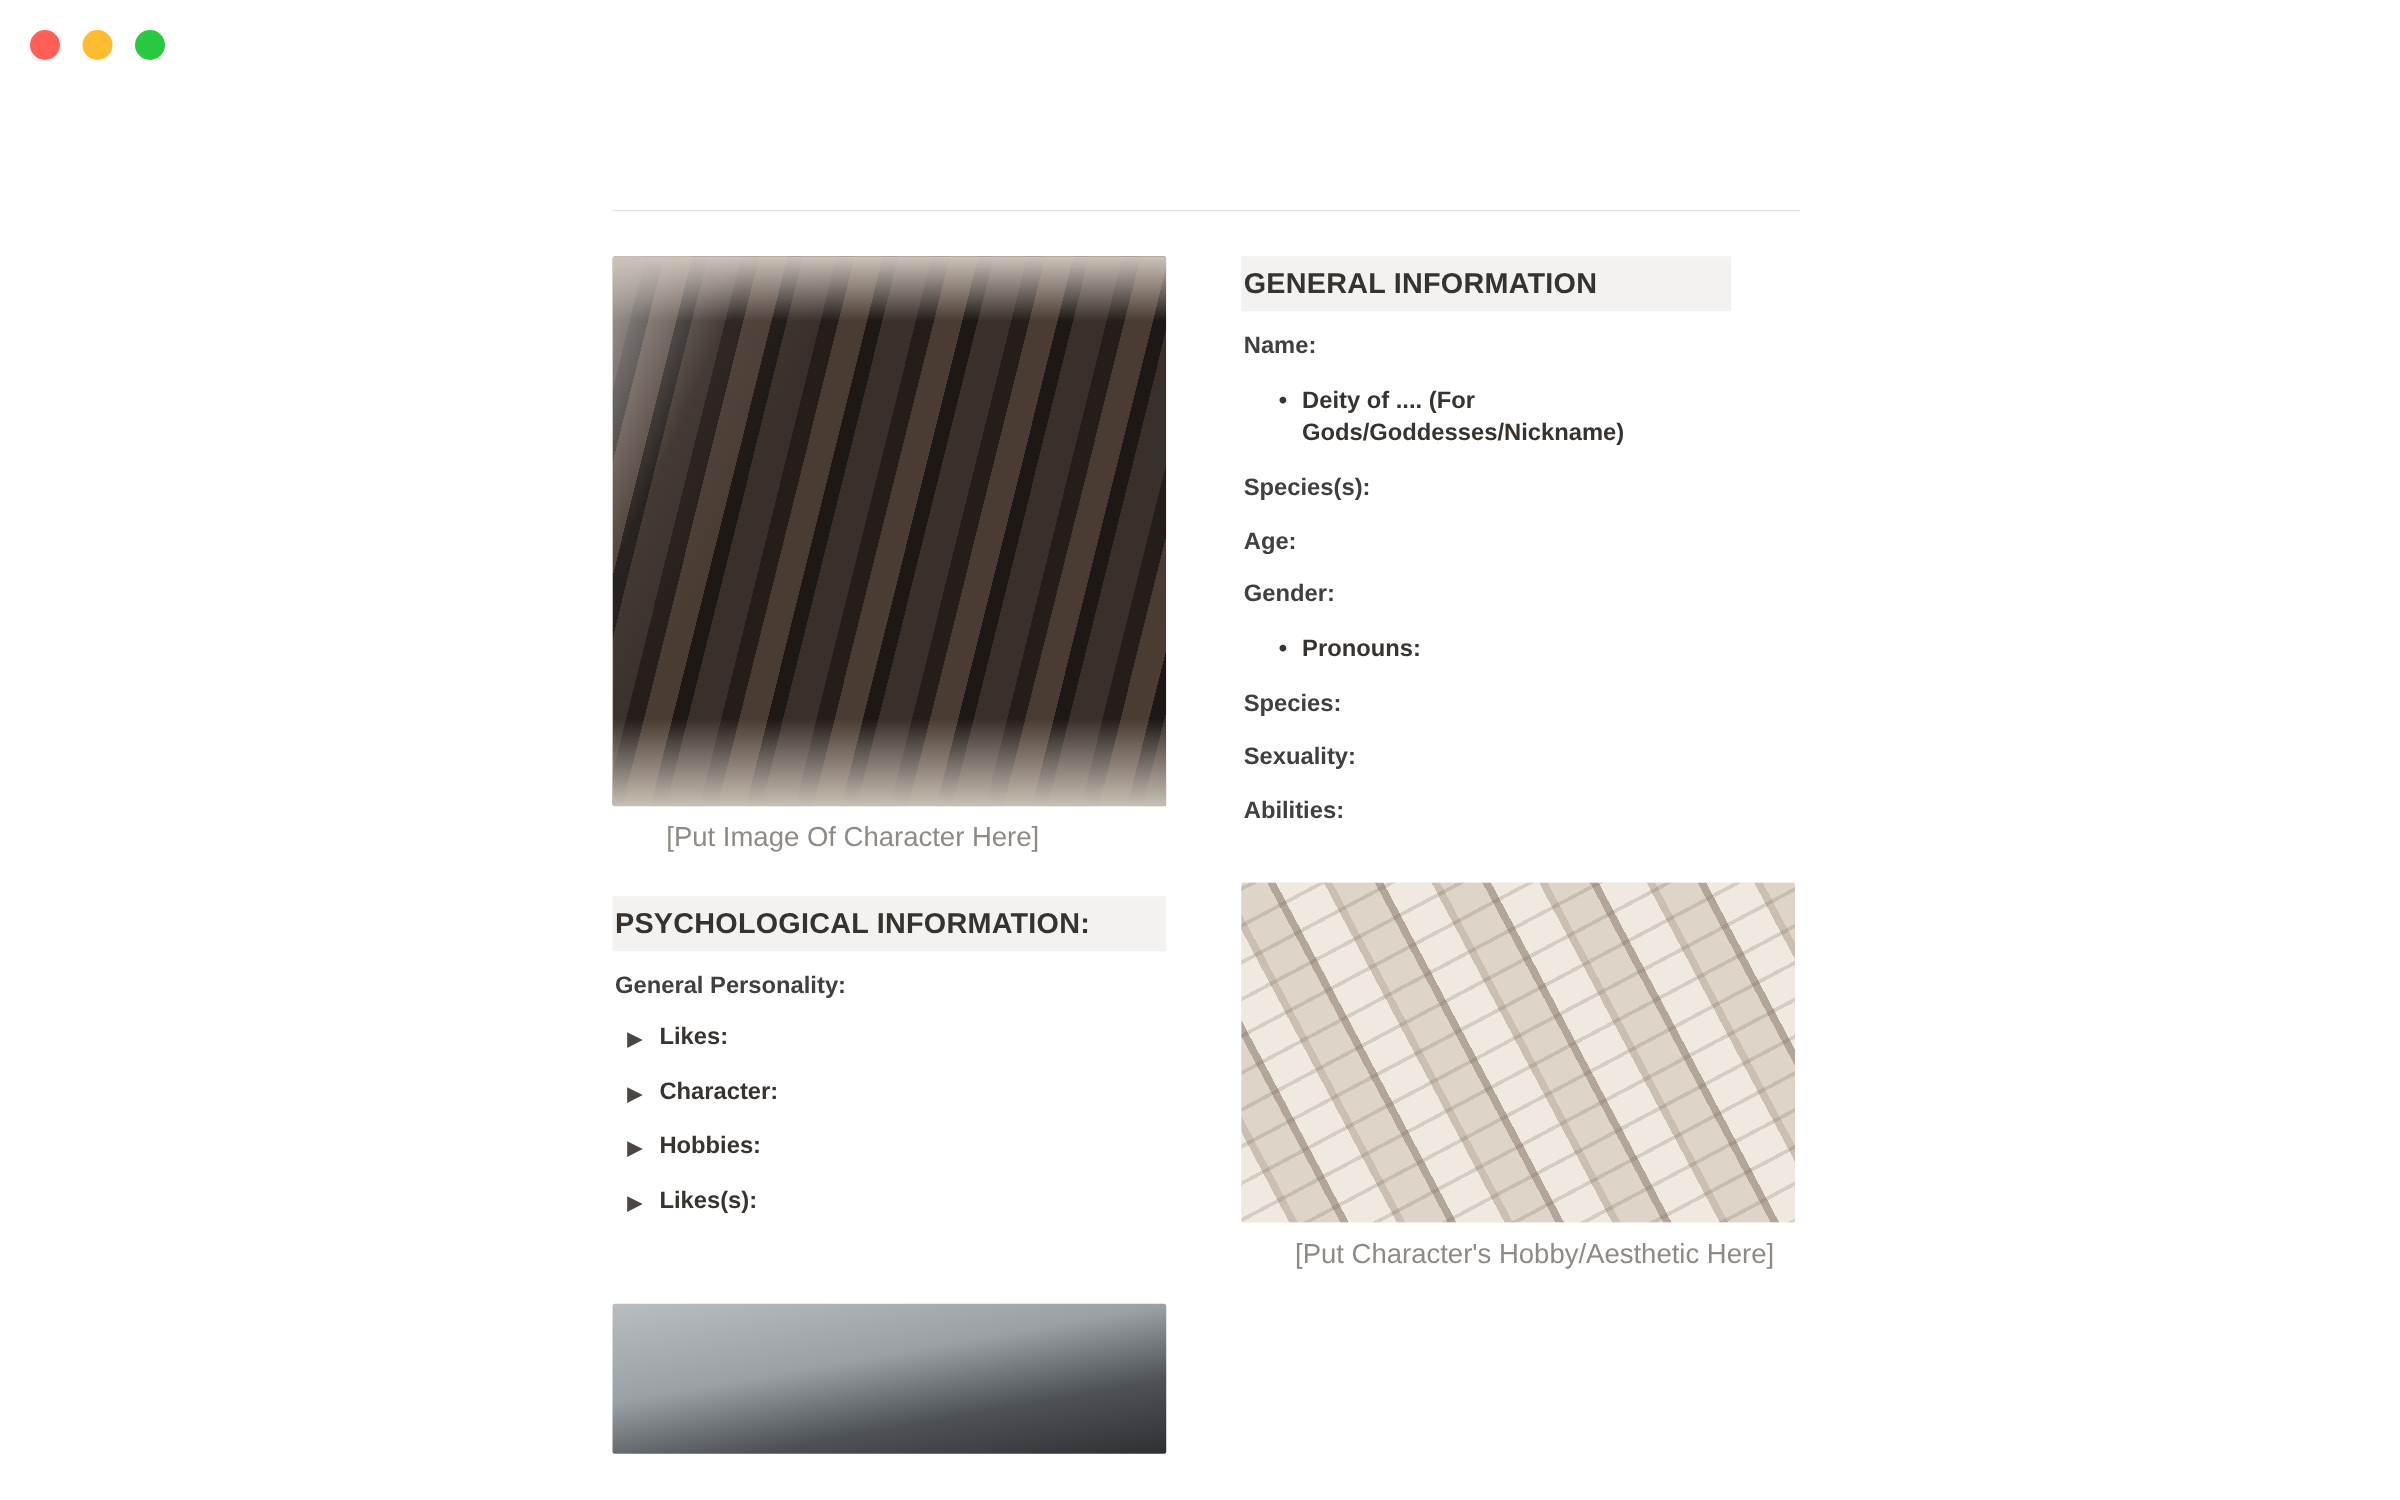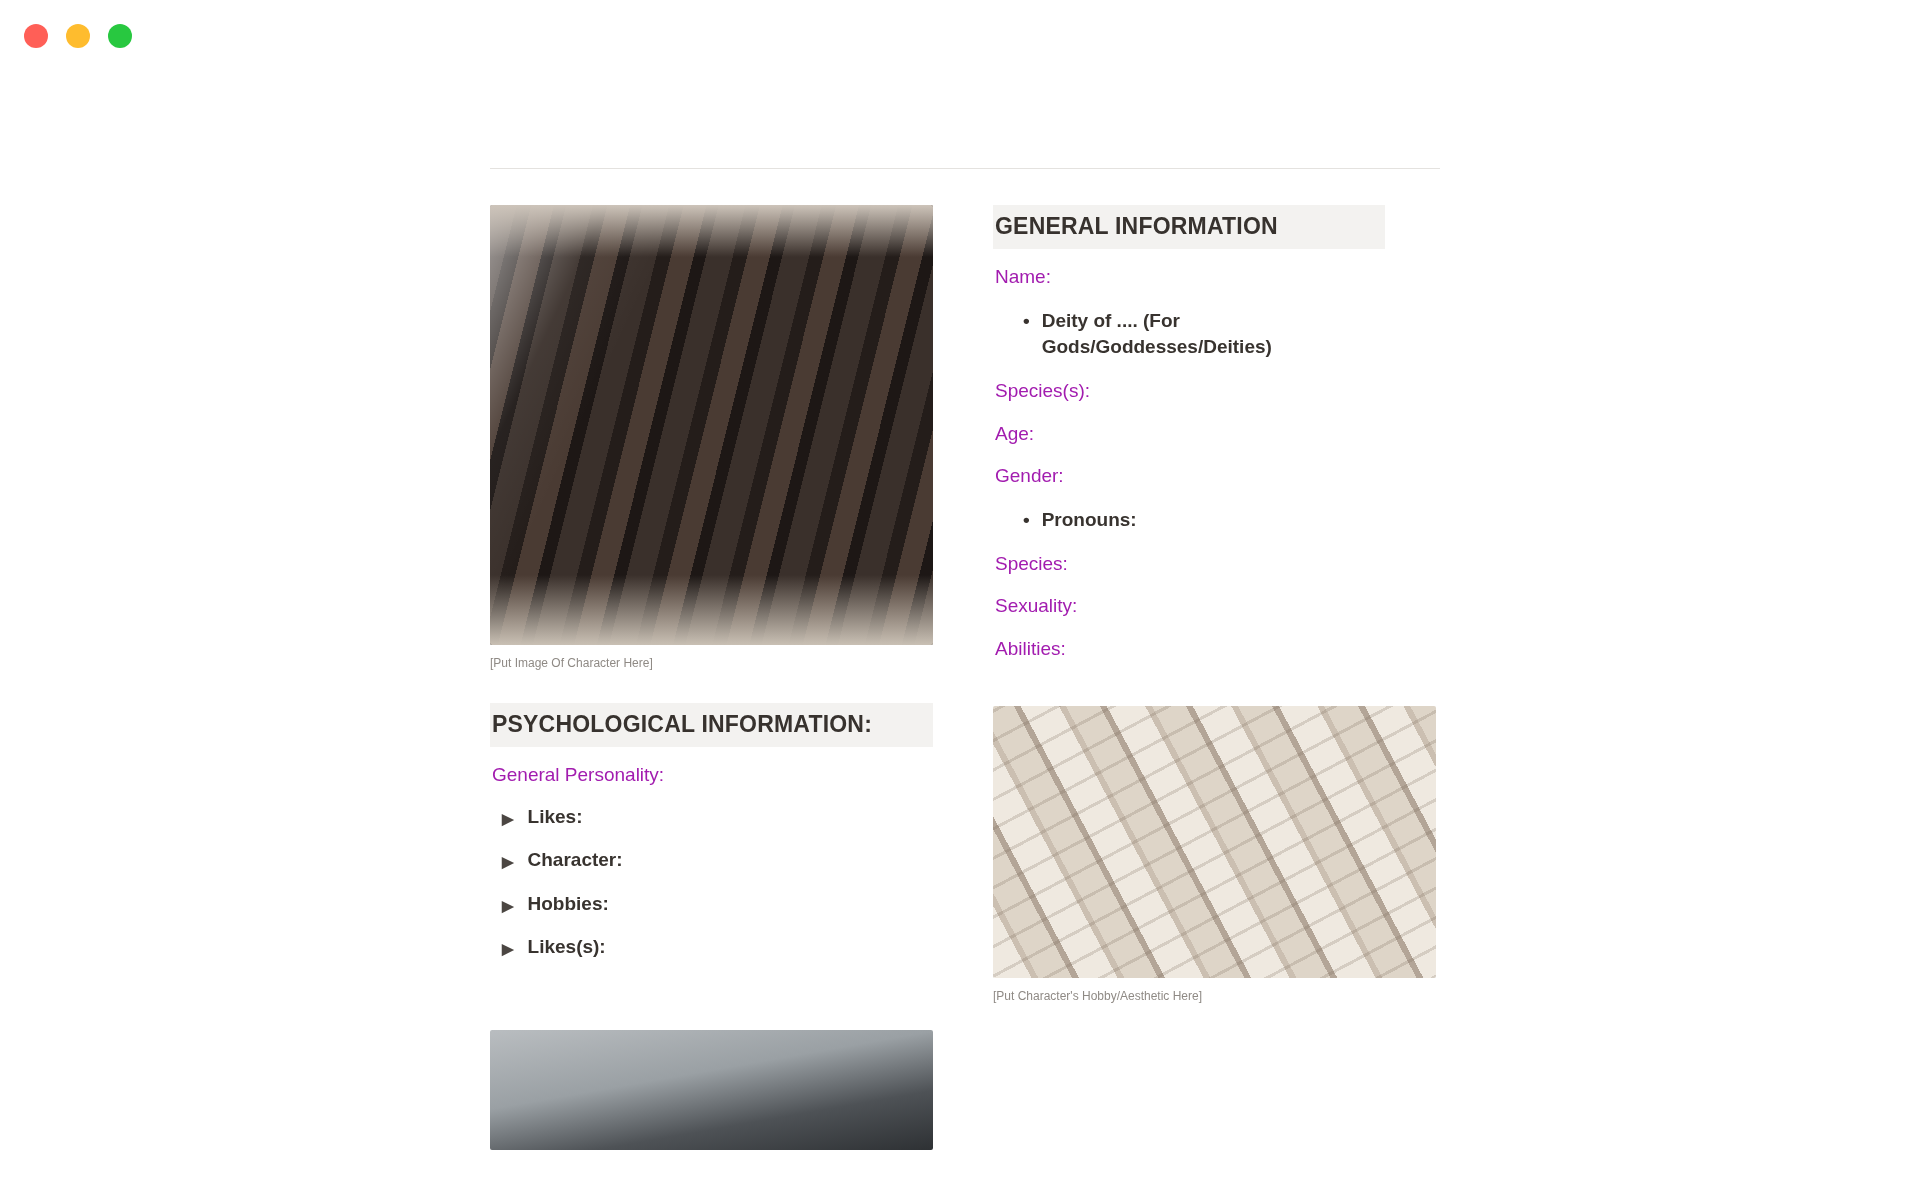--- a/index.html
+++ b/index.html
@@ -113,42 +113,43 @@
       repeating-linear-gradient(-28deg,
         rgba(120,104,88,0.22) 0px, rgba(120,104,88,0.22) 3px,
         rgba(255,255,255,0) 3px, rgba(255,255,255,0) 26px);
   }
   .photo-room {
     height: 120px;
     background: linear-gradient(170deg, #b9bdc0 0%, #9aa0a4 40%, #4e5256 70%, #2e3134 100%);
   }
 
   .caption {
-    font-size: 12px;
+    font-size: 22px;
     color: #8f8a85;
     margin-top: 10px;
     line-height: 1.35;
+    margin-left: 43px;
   }
 
   
   .section-header {
     background: #f3f2f0;
     font-size: 23px;
     font-weight: bold;
     color: #37322e;
     padding: 8px 12px 9px 2px;
     margin-bottom: 16px;
     letter-spacing: 0.2px;
   }
   .section-header.right { width: 392px; }
 
   .field {
     font-size: 19px;
-    font-weight: normal;
-    color: #a21caf;
+    font-weight: bold;
+    color: #404040;
     margin: 0 0 18px 2px;
     line-height: 1.3;
   }
 
   .bullet-row {
     display: flex;
     gap: 12px;
     margin: 0 0 18px 30px;
     font-size: 19px;
     font-weight: bold;
@@ -234,21 +235,21 @@
 
       </div>
 
       <div class="col-right">
 
         <div class="section-header right">GENERAL INFORMATION</div>
 
         <div class="field">Name:</div>
         <div class="bullet-row">
           <span class="bullet-dot">•</span>
-          <span class="bullet-text">Deity of .... (For Gods/Goddesses/Deities)</span>
+          <span class="bullet-text">Deity of .... (For Gods/Goddesses/Nickname)</span>
         </div>
 
         <div class="field">Species(s):</div>
         <div class="field">Age:</div>
         <div class="field">Gender:</div>
 
         <div class="bullet-row">
           <span class="bullet-dot">•</span>
           <span class="bullet-text">Pronouns:</span>
         </div>

